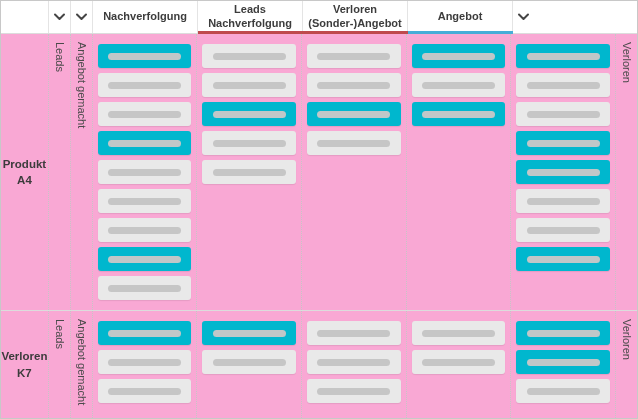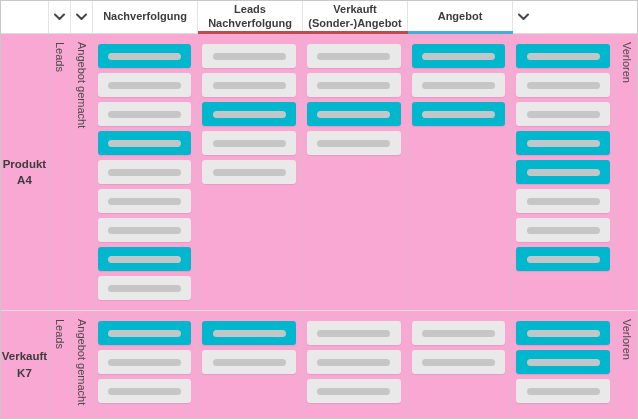--- a/index.html
+++ b/index.html
@@ -52,21 +52,21 @@
     </div>
 
     <div class="hcell stage">
       <span class="stage-label">Nachverfolgung</span>
     </div>
     <div class="hcell stage">
       <span class="stage-label">Leads Nachverfolgung</span>
     <div class="underline" style="background: rgb(191, 74, 77);"></div>
       </div>
     <div class="hcell stage">
-      <span class="stage-label">Verkauft (Sonder-)Angebot</span>
+      <span class="stage-label">Verloren (Sonder-)Angebot</span>
     <div class="underline" style="background: rgb(191, 74, 77);"></div>
       </div>
     <div class="hcell stage">
       <span class="stage-label">Angebot</span>
     <div class="underline" style="background: rgb(71, 173, 216);"></div>
       </div>
 
     <div class="hcell collapsed last">
       <svg class="chev" width="13" height="8" viewBox="0 0 13 8">
           <polyline points="2,1.5 6.5,6 11,1.5" fill="none" stroke="#454545" stroke-width="2" stroke-linecap="round" stroke-linejoin="round"></polyline>
@@ -181,21 +181,21 @@
           <div class="bar"></div>
         </div>
       </div>
     <div class="bcell vcell last">
       <span class="vlabel">Verloren</span>
     </div>
   </div>
 
   <div class="body-row r1">
     <div class="bcell product">
-      <span>Verkauft K7</span>
+      <span>Verloren K7</span>
     </div>
     <div class="bcell vcell">
       <span class="vlabel">Leads</span>
     </div>
     <div class="bcell vcell">
       <span class="vlabel">Angebot gemacht</span>
     </div>
     <div class="bcell lane">
         <div class="card teal">
           <div class="bar"></div>

